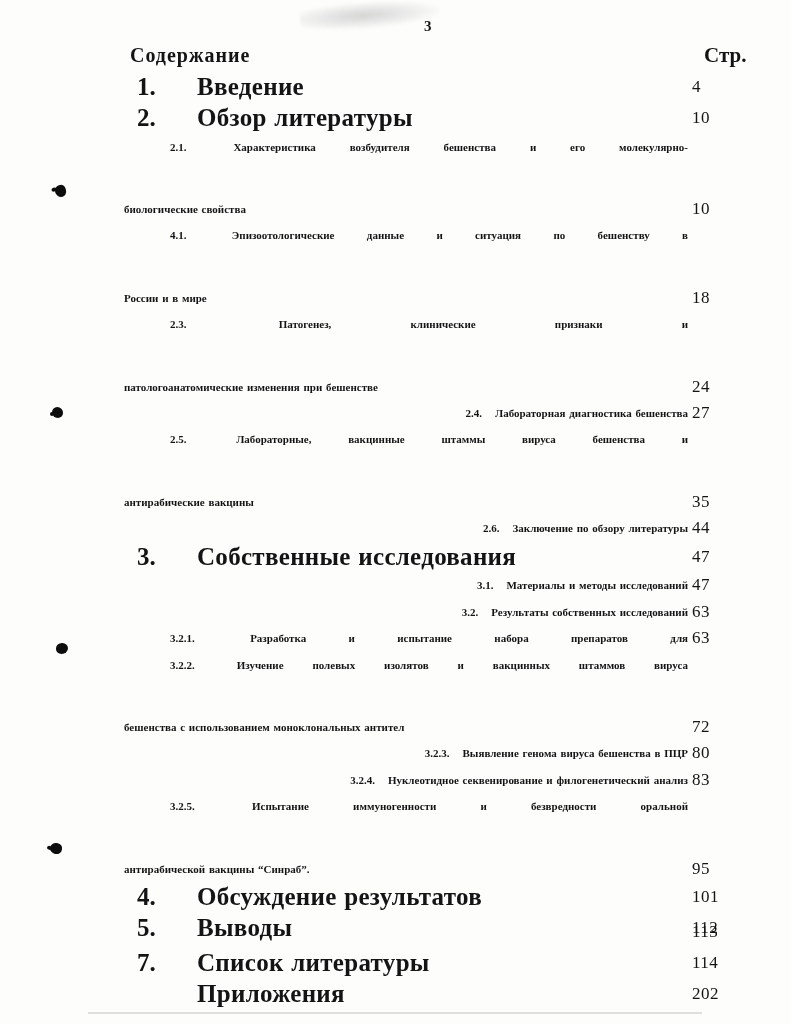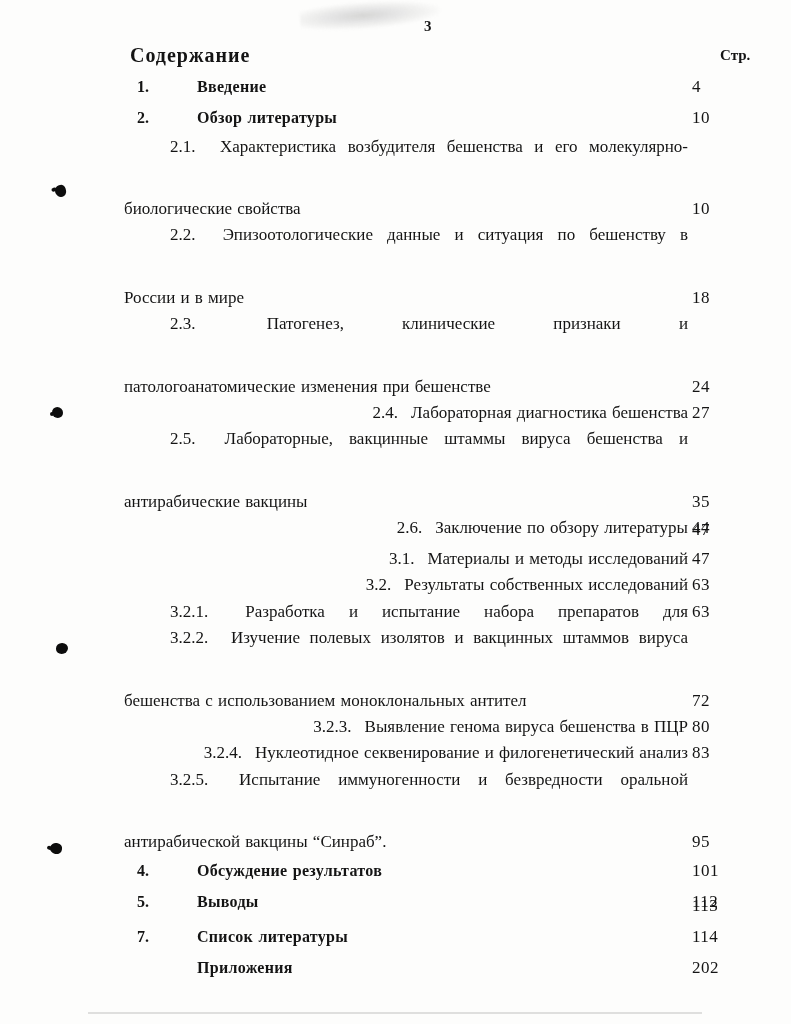--- a/index.html
+++ b/index.html
@@ -38,31 +38,31 @@
   .scan-edge{
     position:absolute;left:88px;top:1012px;width:614px;height:2px;
     background:#d6d6d4;opacity:.75;filter:blur(.4px);
   }
 
   
   .content{position:absolute;left:124px;top:40px;width:590px;}
 
   .hdr{position:relative;line-height:30px;}
   .hdr .title{font-weight:bold;font-size:20px;letter-spacing:1px;margin-left:6px;text-align:center;}
-  .hdr .pgcol{position:absolute;left:596px;top:0;font-weight:bold;font-size:15px;}
+  .hdr .pgcol{position:absolute;left:580px;top:0;font-weight:bold;font-size:21px;}
 
   .entry{position:relative;}
-  .line{line-height:26.4px;font-size:17px;padding-right:26px;word-spacing:1px;}
+  .line{line-height:26.4px;font-size:11px;padding-right:26px;word-spacing:1px;font-weight:bold;}
   .line.j{text-align:justify;text-align-last:justify;}
   .sub .line.first{padding-left:46px;text-align:right;}
   .sub .num{margin-right:13px;white-space:nowrap;}
   .cont{padding-left:0;margin-top:36px;}
 
   .entry.main{padding:2.2px 0;}
-  .entry.main .line{font-weight:bold;font-size:16px;letter-spacing:.3px;padding-left:13px;}
+  .entry.main .line{font-weight:bold;font-size:25px;letter-spacing:.3px;padding-left:13px;}
   .entry.main .num{display:inline-block;width:60px;letter-spacing:0;}
 
   .pg{
     position:absolute;left:568px;bottom:0;
     font-size:17px;line-height:26.4px;font-weight:normal;letter-spacing:.5px;
   }
   .entry.main .pg{bottom:2.2px;}
 </style>
 </head>
 <body>
@@ -95,21 +95,21 @@
       <span class="pg">10</span>
     </div>
 
     <div class="entry sub">
       <div class="line first j"><span class="num">2.1.</span> <span class="txt">Характеристика возбудителя бешенства и его молекулярно-</span></div>
       <div class="line cont">биологические свойства</div>
       <span class="pg">10</span>
     </div>
 
     <div class="entry sub">
-      <div class="line first j"><span class="num">2.2.</span> <span class="txt">Эпизоотологические данные и ситуация по бешенству в</span></div>
+      <div class="line first j"><span class="num">4.1.</span> <span class="txt">Эпизоотологические данные и ситуация по бешенству в</span></div>
       <div class="line cont">России и в мире</div>
       <span class="pg">18</span>
     </div>
 
     <div class="entry sub">
       <div class="line first j"><span class="num">2.3.</span> <span class="txt">Патогенез, клинические признаки и</span></div>
       <div class="line cont">патологоанатомические изменения при бешенстве</div>
       <span class="pg">24</span>
     </div>
 
@@ -123,20 +123,21 @@
       <div class="line cont">антирабические вакцины</div>
       <span class="pg">35</span>
     </div>
 
     <div class="entry sub">
       <div class="line first"><span class="num">2.6.</span><span class="txt">Заключение по обзору литературы</span></div>
       <span class="pg">44</span>
     </div>
 
     <div class="entry main">
+      <div class="line first"><span class="num">3.</span><span class="txt">Собственные исследования</span></div>
       <span class="pg">47</span>
     </div>
 
     <div class="entry sub">
       <div class="line first"><span class="num">3.1.</span><span class="txt">Материалы и методы исследований</span></div>
       <span class="pg">47</span>
     </div>
 
     <div class="entry sub">
       <div class="line first"><span class="num">3.2.</span><span class="txt">Результаты собственных исследований</span></div>

